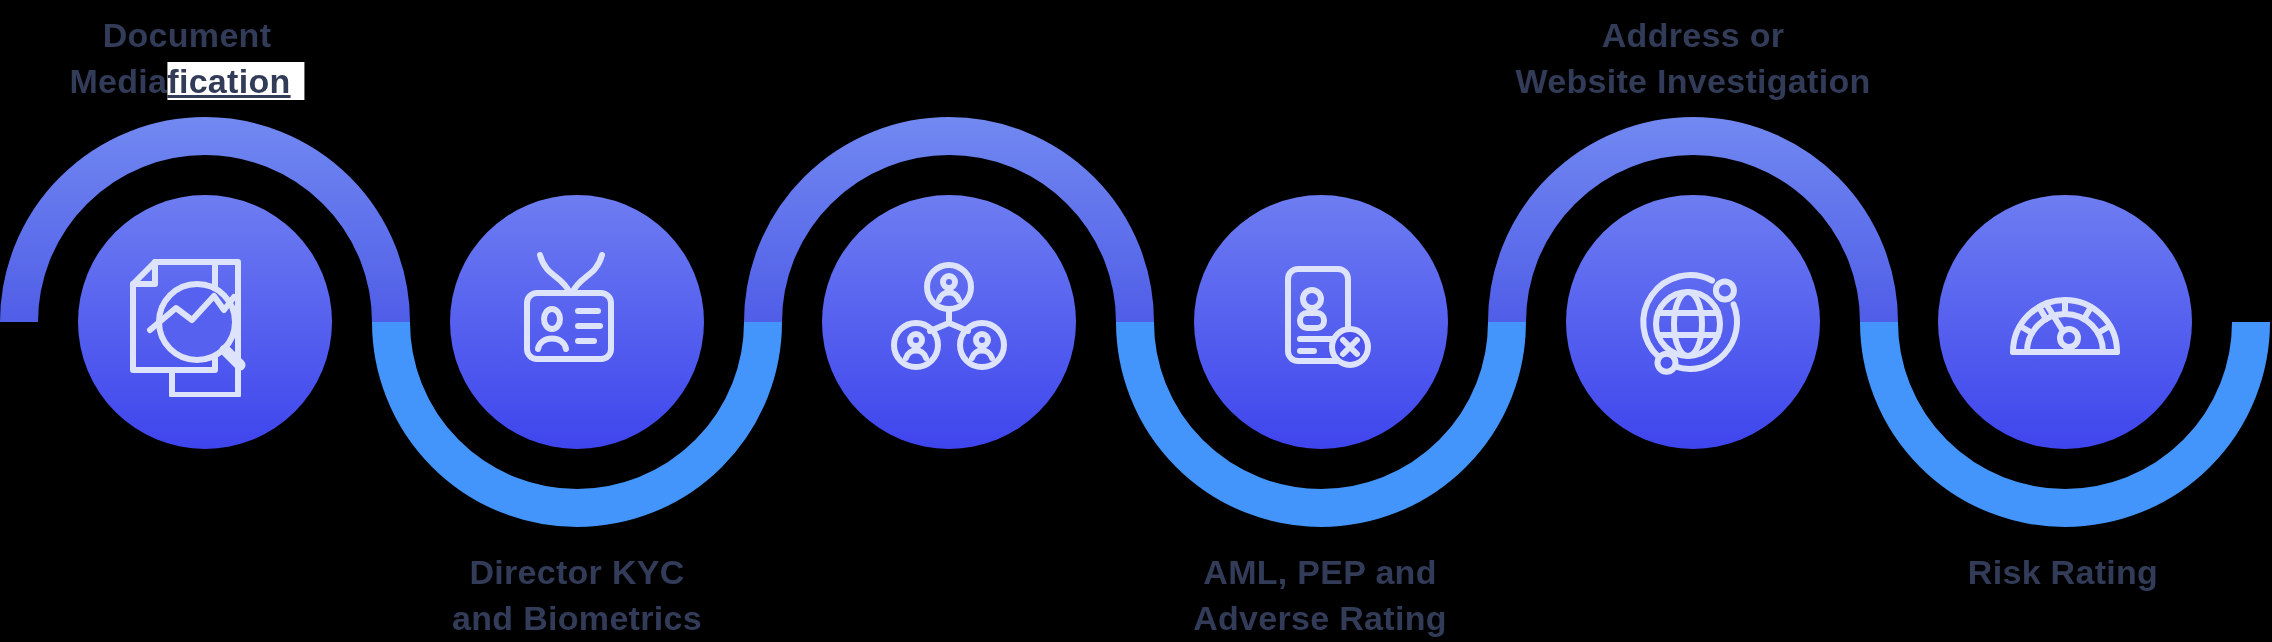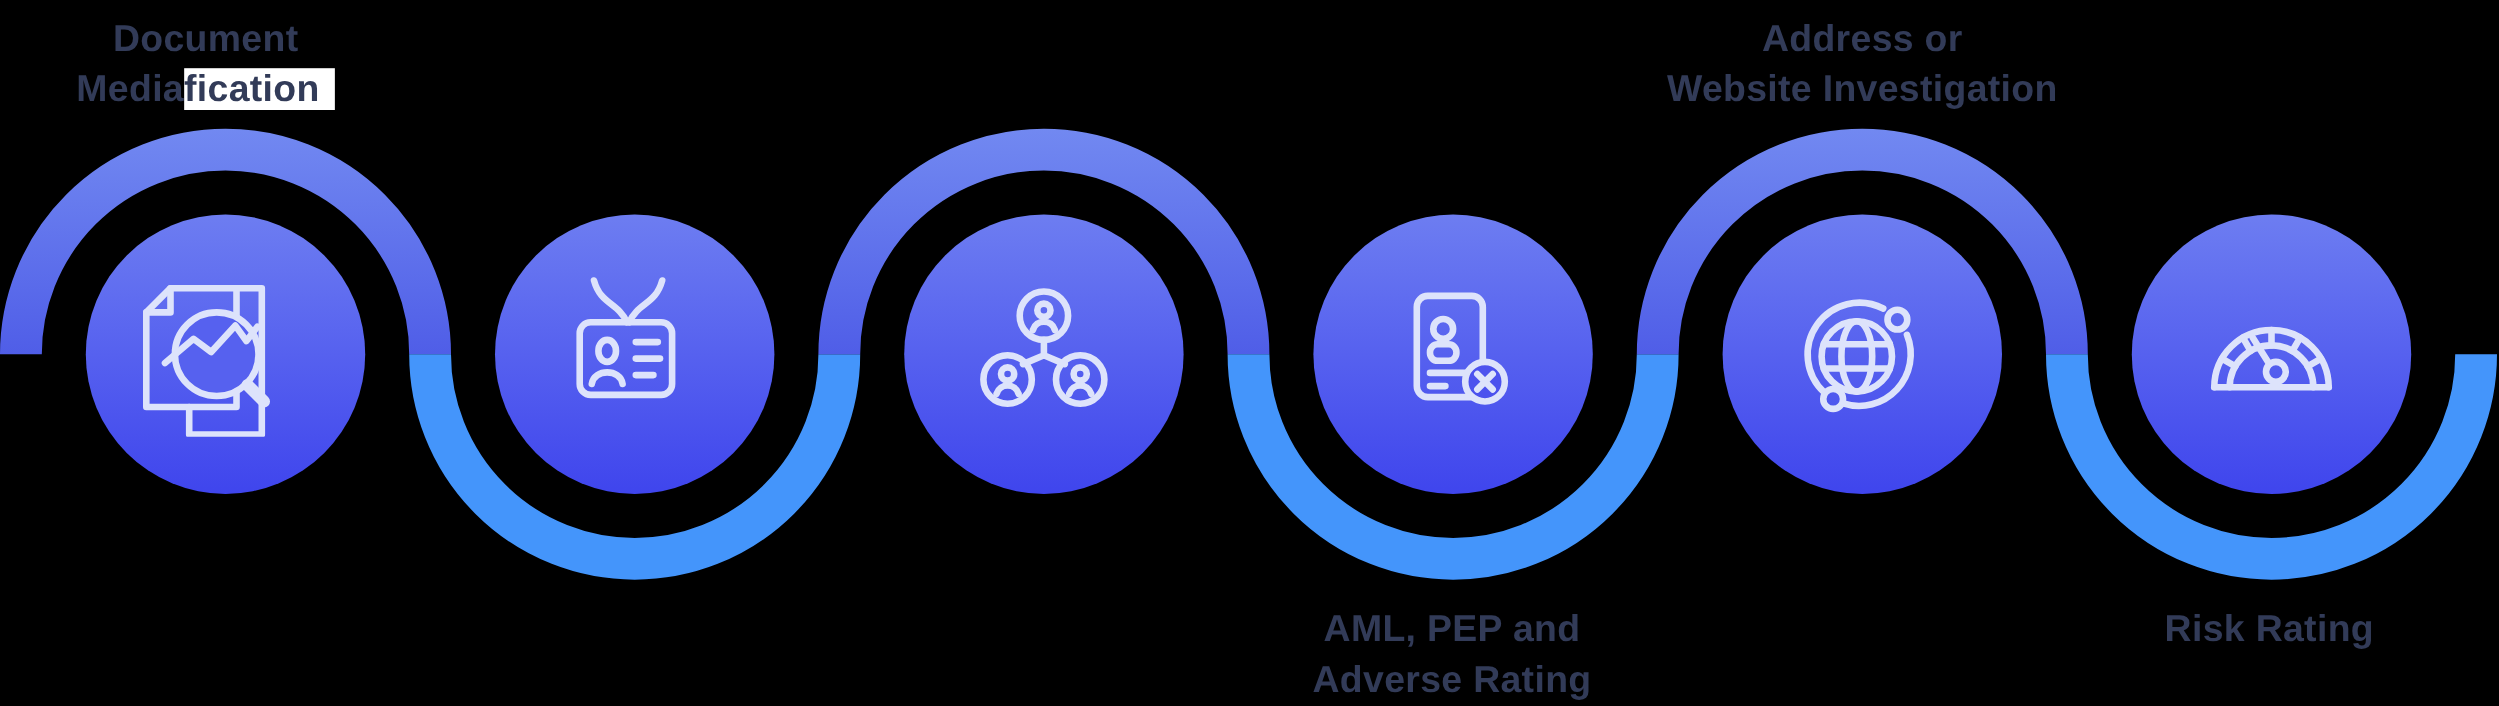--- a/index.html
+++ b/index.html
@@ -11,21 +11,21 @@
       stroke:var(--icon-stroke,#DDE3FB);stroke-width:6;fill:none;
       stroke-linecap:round;stroke-linejoin:round;}
   .icon .fill-glass{fill:var(--glass-fill,#5661EF);}
   .icon .fill-badge{fill:var(--badge-fill,#4C52EE);}
   .icon .thick{stroke-width:11;}
   .label{position:absolute;transform:translateX(-50%);text-align:center;white-space:nowrap;
          font-size:34px;line-height:46px;font-weight:600;letter-spacing:.3px;
          color:var(--text,#323B58);}
   .label.top{top:0;margin-top:12px;}
   .label.bottom{top:549px;}
-  .hl{background:var(--highlight-bg,#fff);padding-right:14px;}
+  .hl{background:var(--highlight-bg,#fff);padding-right:14px;text-decoration:underline;}
 </style>
 </head>
 <body>
 
 <div class="canvas">
 
   <svg class="wave-svg" width="2272" height="642" viewBox="0 0 2272 642">
     <defs>
       <linearGradient id="gradRibbon" x1="0" y1="115" x2="0" y2="330" gradientUnits="userSpaceOnUse">
         <stop offset="0" style="stop-color:var(--ribbon-gradient-top,#7289F1)"></stop>
@@ -114,20 +114,22 @@
     <circle cx="79" cy="91" r="9"></circle>
     <path d="M73,84 L58,60"></path>
   </svg>
 
   <div class="label top" style="left:187px">
     <div>Document</div>
     <div><span>Media</span><span class="hl">fication</span></div>
   </div>
 
   <div class="label bottom" style="left:577px">
+    <div>Director KYC</div>
+    <div>and Biometrics</div>
   </div>
 
 
   <div class="label bottom" style="left:1320px">
     <div>AML, PEP and</div>
     <div>Adverse Rating</div>
   </div>
 
   <div class="label bottom" style="left:2063px">
     <div>Risk Rating</div>

